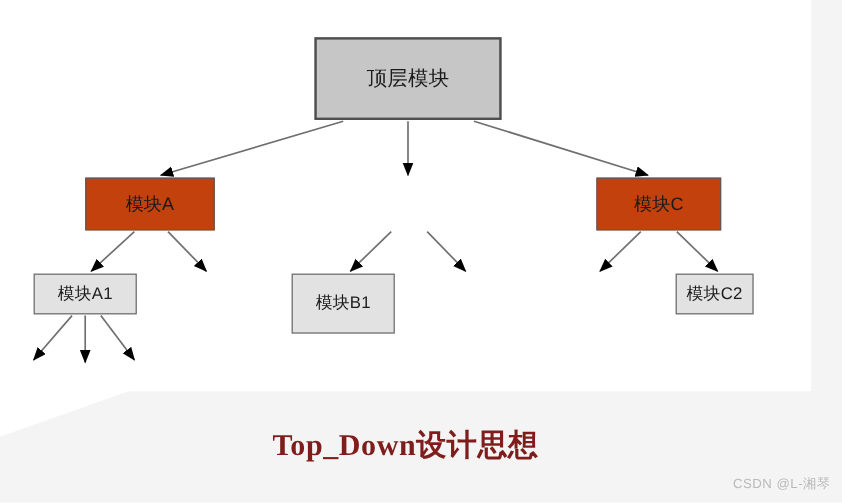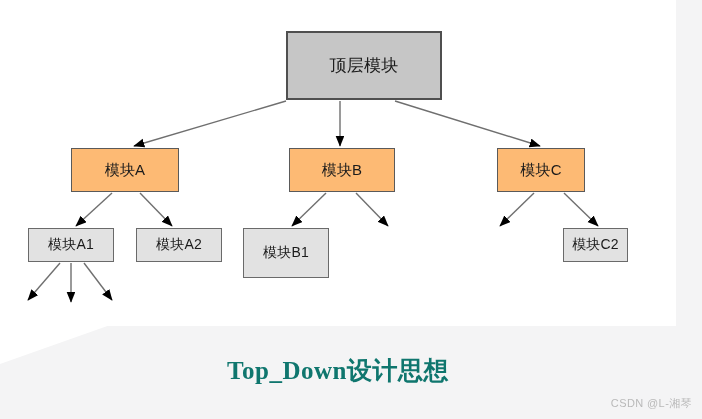--- a/index.html
+++ b/index.html
@@ -56,39 +56,39 @@
     color: #1b1b1b;
     white-space: nowrap;
     letter-spacing: 0.2px;
   }
   .node-root {
     background: #c6c6c6;
     border: 2px solid #4f4f4f;
     font-size: 17px;
   }
   .node-mid {
-    background: #fdba74;
+    background: #c2410c;
     border: 1.6px solid #5a5a5a;
     font-size: 15px;
   }
   .node-leaf {
     background: #e2e2e2;
     border: 1.6px solid #6a6a6a;
     font-size: 14px;
   }
   #caption {
     position: absolute;
     left: 0;
     top: 354px;
     width: 676px;
     text-align: center;
     font-family: "Liberation Serif", "DejaVu Serif", serif;
     font-size: 25px;
     font-weight: 700;
-    color: #0f766e;
+    color: #7f1d1d;
     letter-spacing: 0.5px;
   }
   #watermark {
     position: absolute;
     right: 10px;
     top: 396px;
     font-size: 11px;
     color: #b9b9b9;
     letter-spacing: 0.4px;
   }
@@ -123,39 +123,33 @@
 
       <line x1="534" y1="193" x2="500" y2="226"></line>
       <line x1="564" y1="193" x2="598" y2="226"></line>
 
       <line x1="60" y1="263" x2="28" y2="300"></line>
       <line x1="71" y1="263" x2="71" y2="302"></line>
       <line x1="84" y1="263" x2="112" y2="300"></line>
     </g>
   </svg>
 
-  <div class="node-box node-root" style="left:262px;top:31px;width:156px;height:69px;margin-left:24px;">
+  <div class="node-box node-root" style="left:262px;top:31px;width:156px;height:69px;">
     <span>顶层模块</span>
   </div>
 
   <div class="node-box node-mid" style="left:71px;top:148px;width:108px;height:44px;">
     <span>模块A</span>
   </div>
-  <div class="node-box node-mid" style="left:289px;top:148px;width:106px;height:44px;">
-    <span>模块B</span>
-  </div>
-  <div class="node-box node-mid" style="left:497px;top:148px;width:88px;height:44px;">
+  <div class="node-box node-mid" style="left:497px;top:148px;width:104px;height:44px;">
     <span>模块C</span>
   </div>
 
   <div class="node-box node-leaf" style="left:28px;top:228px;width:86px;height:34px;">
     <span>模块A1</span>
-  </div>
-  <div class="node-box node-leaf" style="left:136px;top:228px;width:86px;height:34px;">
-    <span>模块A2</span>
   </div>
   <div class="node-box node-leaf" style="left:243px;top:228px;width:86px;height:50px;">
     <span>模块B1</span>
   </div>
   <div class="node-box node-leaf" style="left:563px;top:228px;width:65px;height:34px;">
     <span>模块C2</span>
   </div>
 
   <div id="caption">Top_Down设计思想</div>
   <div id="watermark">CSDN @L-湘琴</div>

